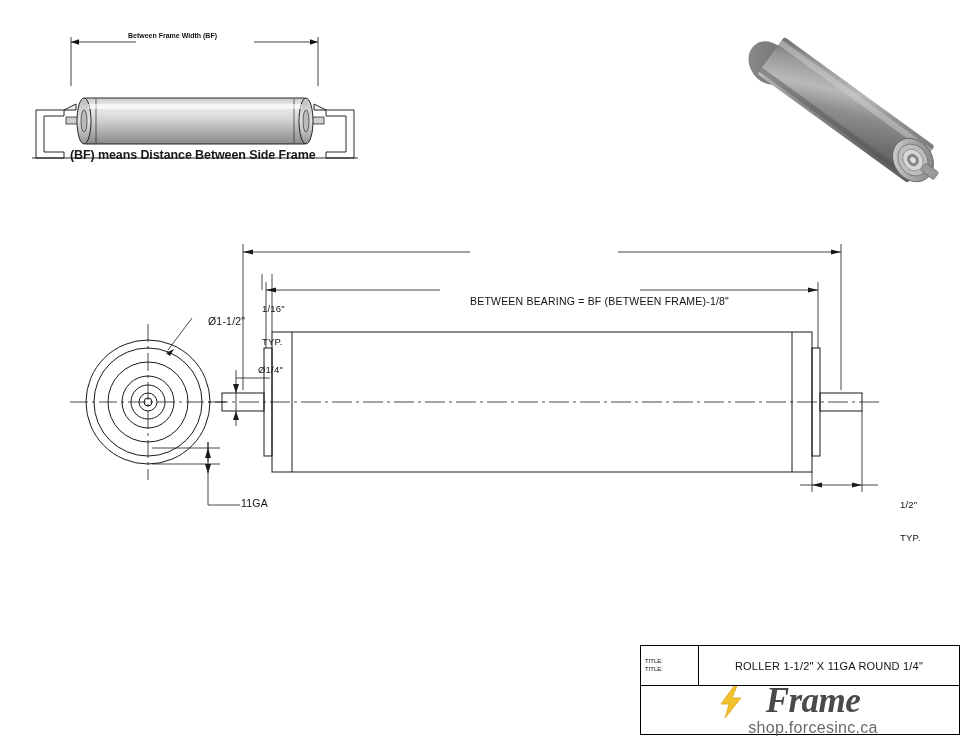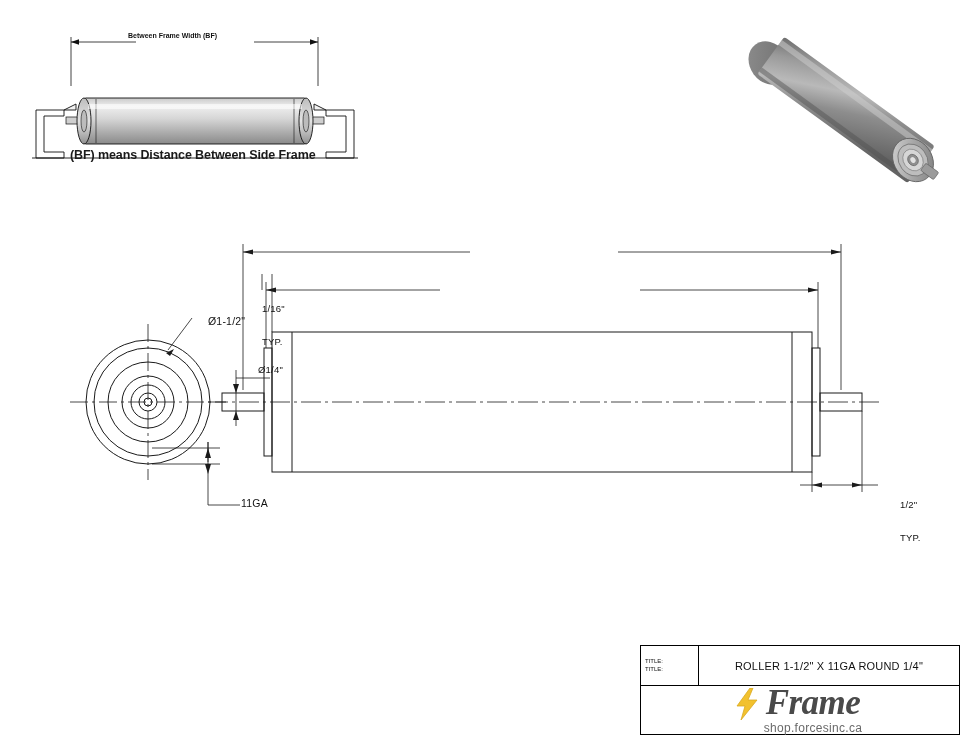--- a/index.html
+++ b/index.html
@@ -145,21 +145,21 @@
   .brand-name {
     font-family: "Liberation Serif", serif;
     font-weight: bold;
     font-style: italic;
     font-size: 35px;
     letter-spacing: -0.5px;
     line-height: 34px;
     color: #4a4a4a;
   }
   .brand-sub {
-    font-size: 12px;
+    font-size: 16px;
     color: #6a6a6a;
     letter-spacing: 0.3px;
     margin-top: 1px;
   }
   .bolt {
     position: absolute;
     left: -30px;
     top: 2px;
     width: 26px;
     height: 32px;
@@ -353,20 +353,21 @@
         <line x1="772" y1="242" x2="772" y2="262"></line>
         <line x1="822" y1="181" x2="822" y2="262"></line>
         <line x1="760" y1="255" x2="838" y2="255"></line>
       </g>
       <polygon points="772,255 782,252.4 782,257.6" fill="#1a1a1a" stroke="none"></polygon>
       <polygon points="822,255 812,252.4 812,257.6" fill="#1a1a1a" stroke="none"></polygon>
     </g>
   </svg>
 
 
+  <div class="abs note" id="note-bb">BETWEEN BEARING = BF (BETWEEN FRAME)-1/8"</div>
 
   <div class="abs note small" id="note-116">
     <div>1/16"</div>
     <div>TYP.</div>
   </div>
 
   <div class="abs note" id="note-dia112">Ø1-1/2"</div>
 
   <div class="abs note small" id="note-dia14">Ø1/4"</div>
 

